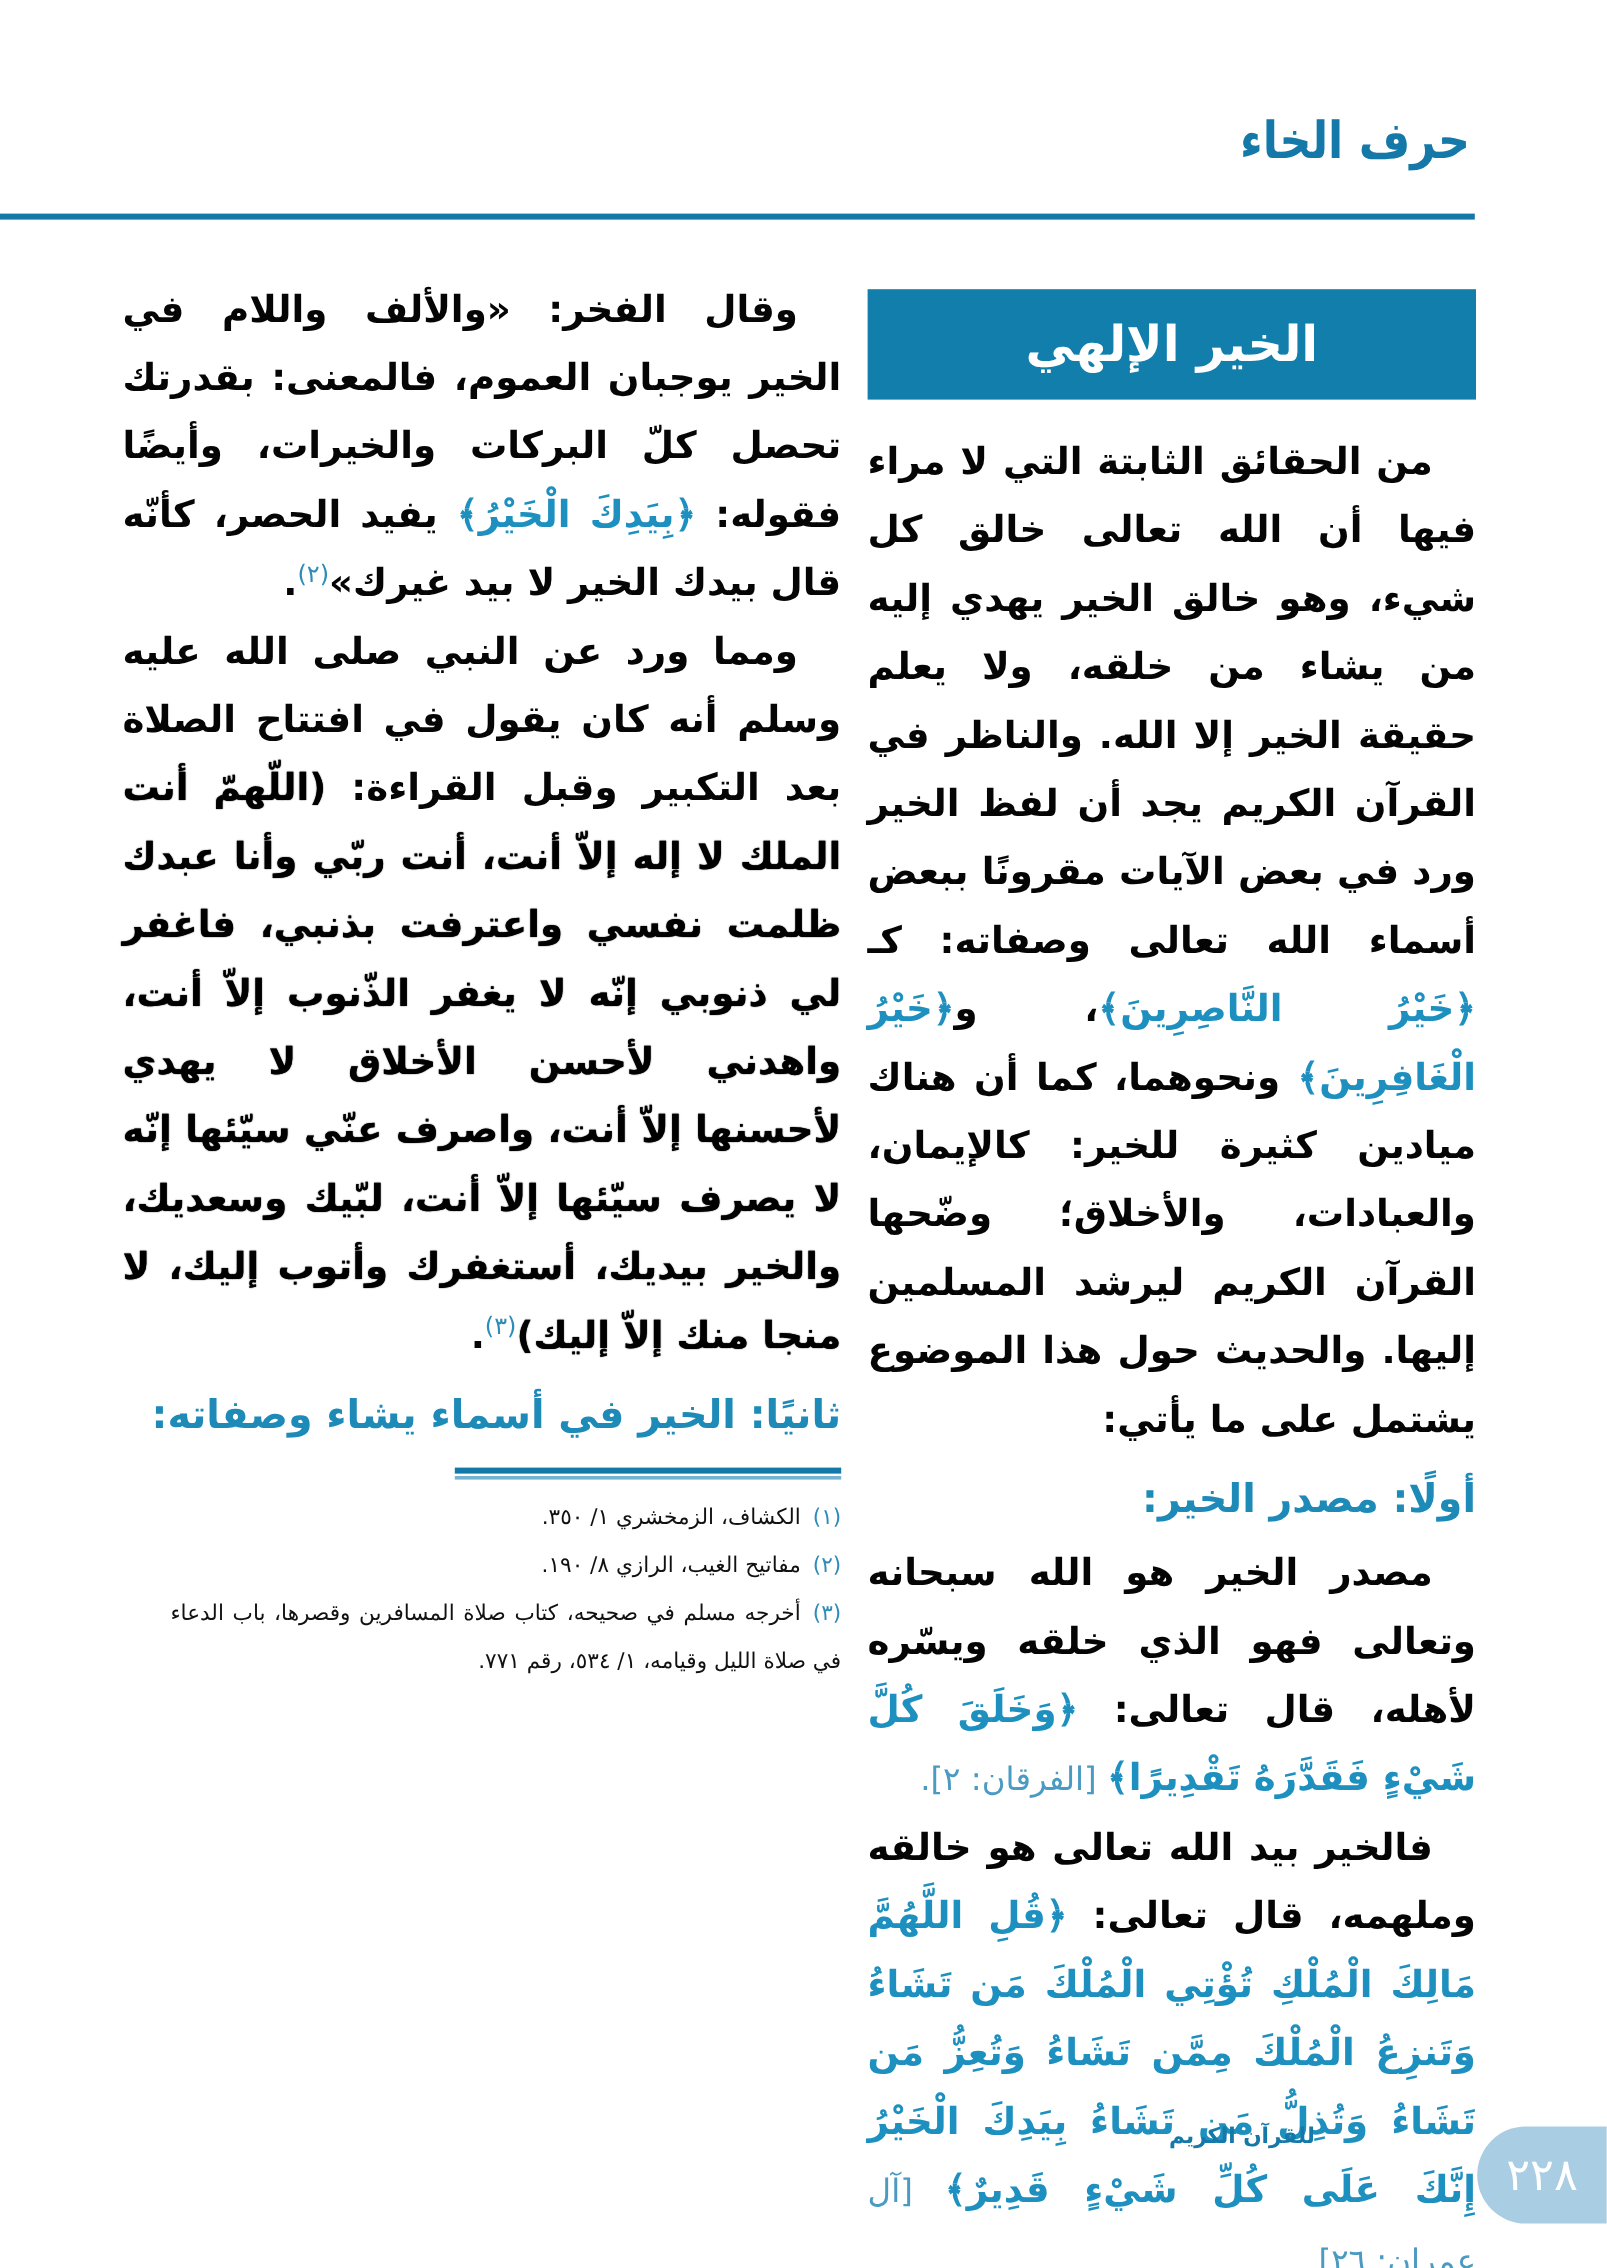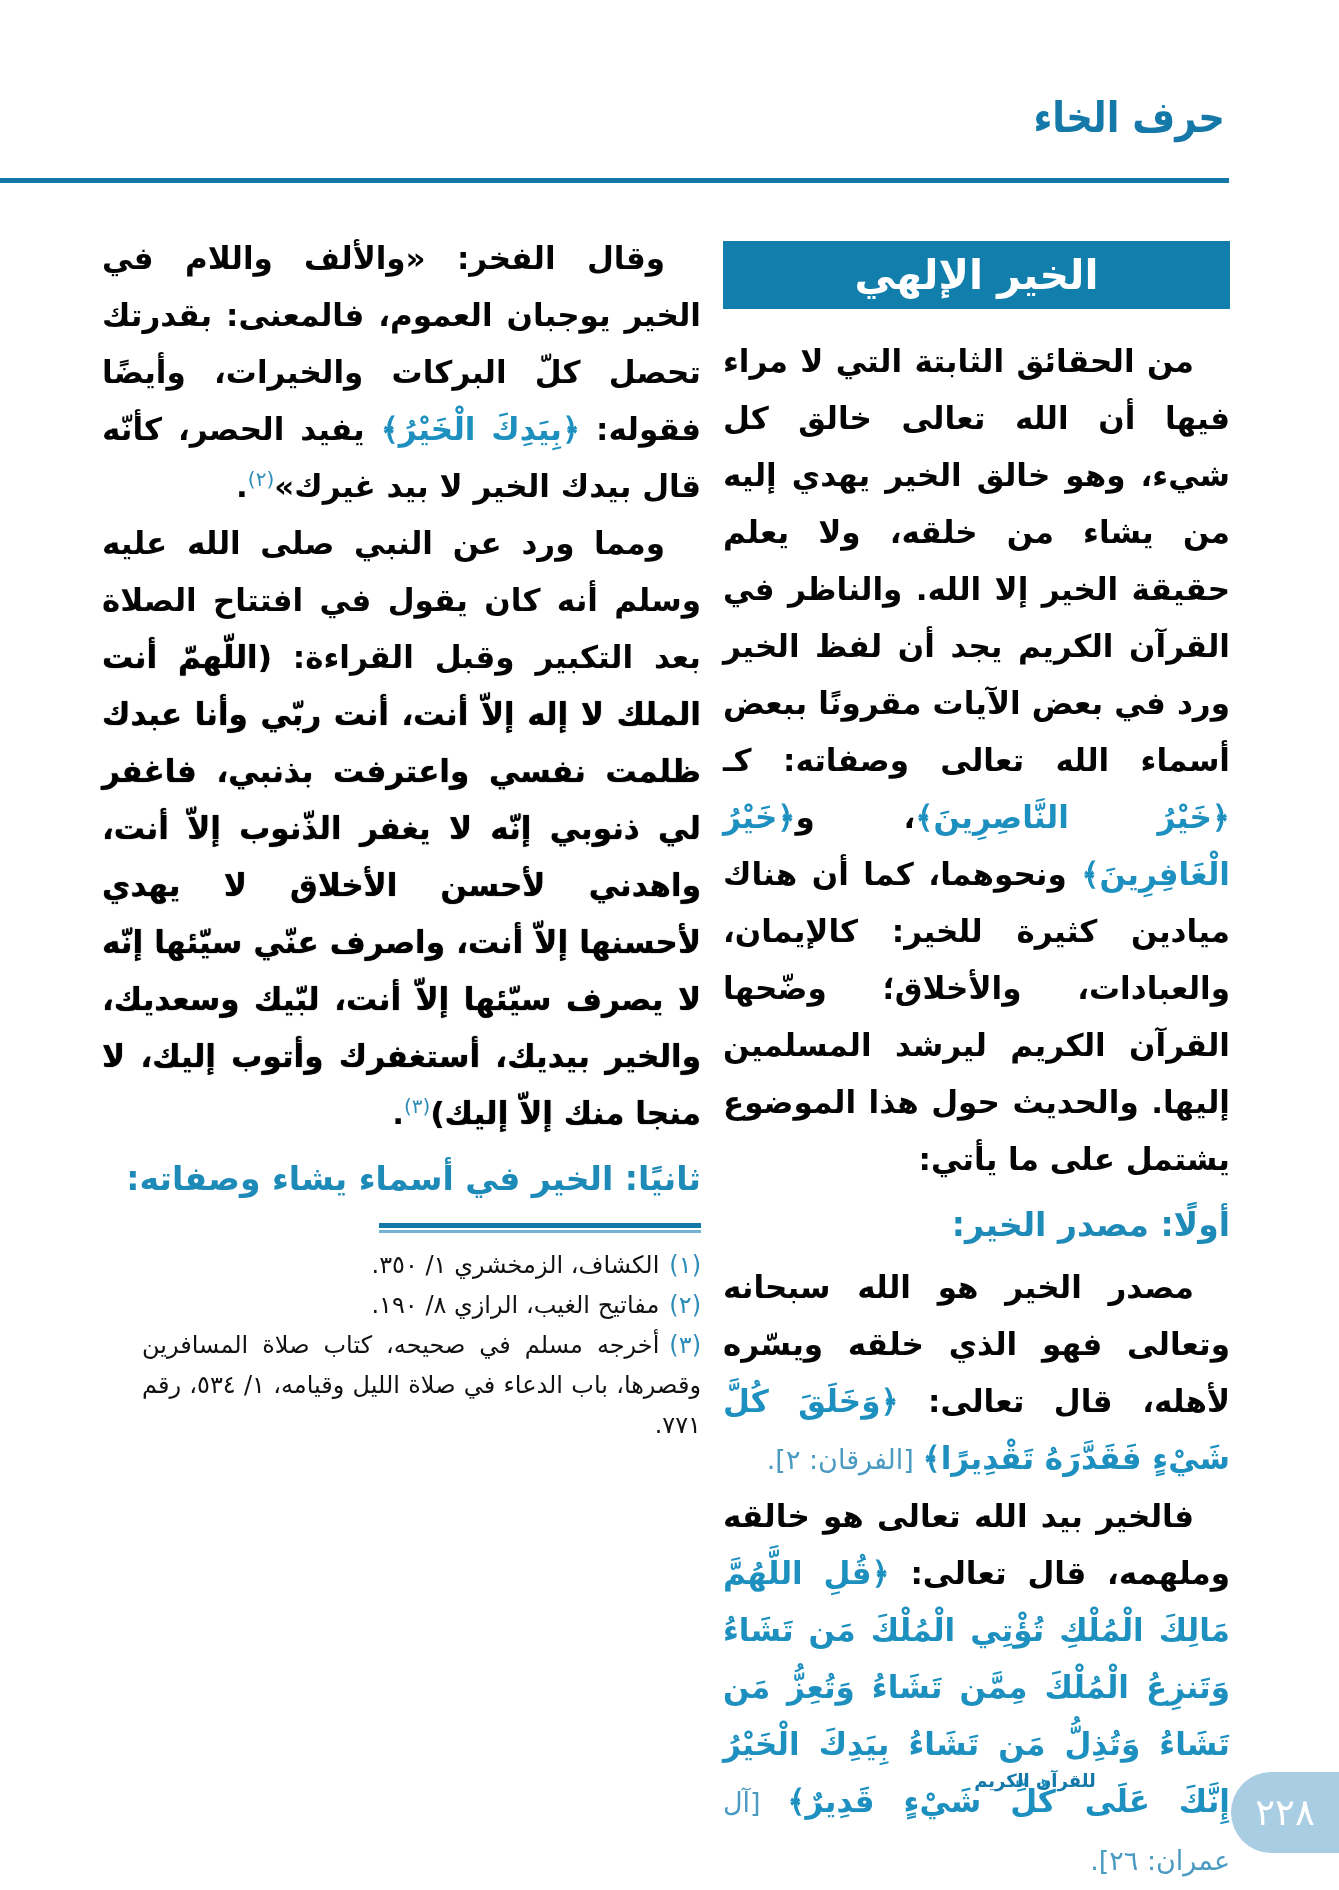--- a/index.html
+++ b/index.html
@@ -18,21 +18,21 @@
   .hdr-rule{
     position:absolute;top:178px;left:0;width:1229px;height:5px;background:#1478a8;
   }
 
   
   .col{position:absolute;direction:rtl;}
   .col-right{left:723px;top:241px;width:507px;}
   .col-left{left:102px;top:230px;width:599px;}
 
   .title-box{
-    height:68px;background:#117eac;color:#ffffff;
+    height:92px;background:#117eac;color:#ffffff;
     display:flex;align-items:center;justify-content:center;
     font-size:41px;font-weight:bold;margin-bottom:24px;
   }
 
   .para{
     margin:0;direction:rtl;text-align:justify;text-justify:inter-word;
     font-size:31px;line-height:57px;color:#050505;font-weight:bold;
     text-indent:36px;
   }
   .sec-heading{
@@ -49,21 +49,21 @@
   .seg-hadith{color:#000;text-shadow:0 0 1px #000;}
 
   
   .fn-rule{
     width:322px;height:0;margin:16px 0 12px auto;
     border-top:5px solid #1478a8;border-bottom:3px solid #76b2d2;
     padding-top:2px;
   }
   .fn-list{list-style:none;margin:0;padding:0 0 0 40px;direction:rtl;}
   .fn-item{
-    font-size:24px;line-height:40px;color:#111;text-align:justify;
+    font-size:18px;line-height:40px;color:#111;text-align:justify;
     margin:0;
   }
   .fn-marker{color:#2e8cb8;margin-left:10px;}
 
   
   .logo{
     position:absolute;left:920px;top:1766px;width:230px;text-align:center;
     color:#1478a8;direction:rtl;
   }
   .logo-title{font-size:29px;font-weight:bold;line-height:34px;}

